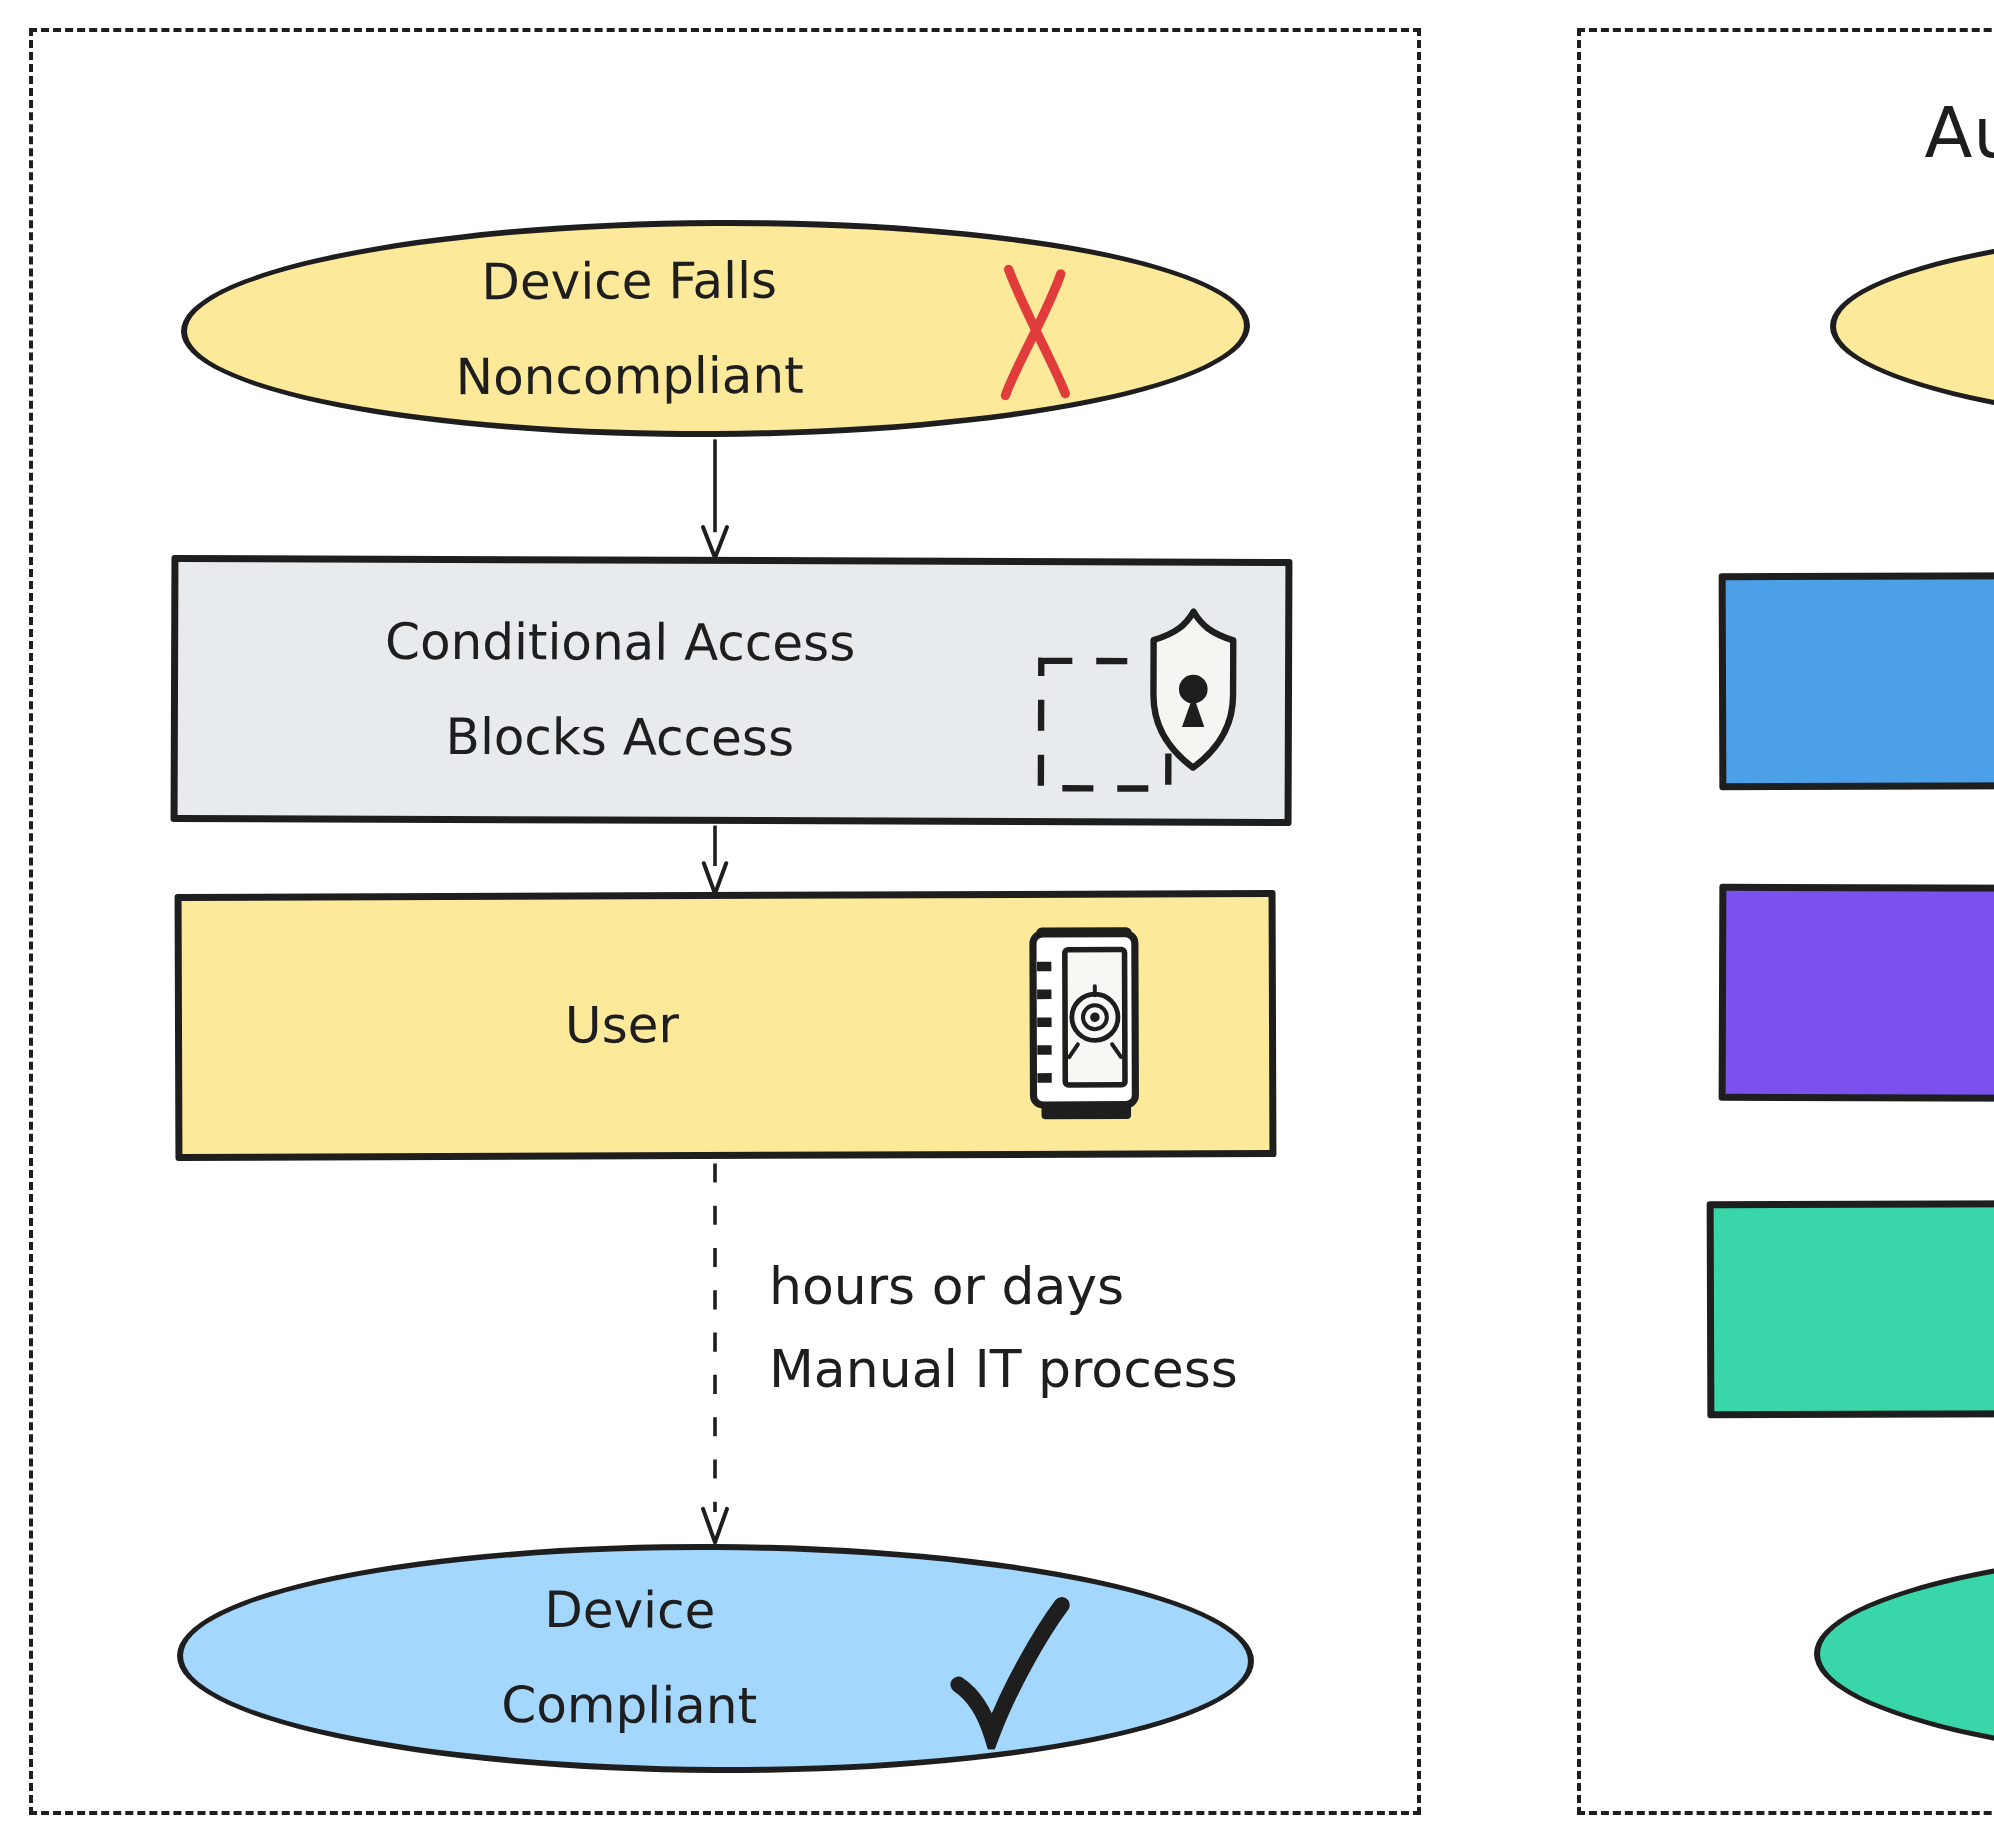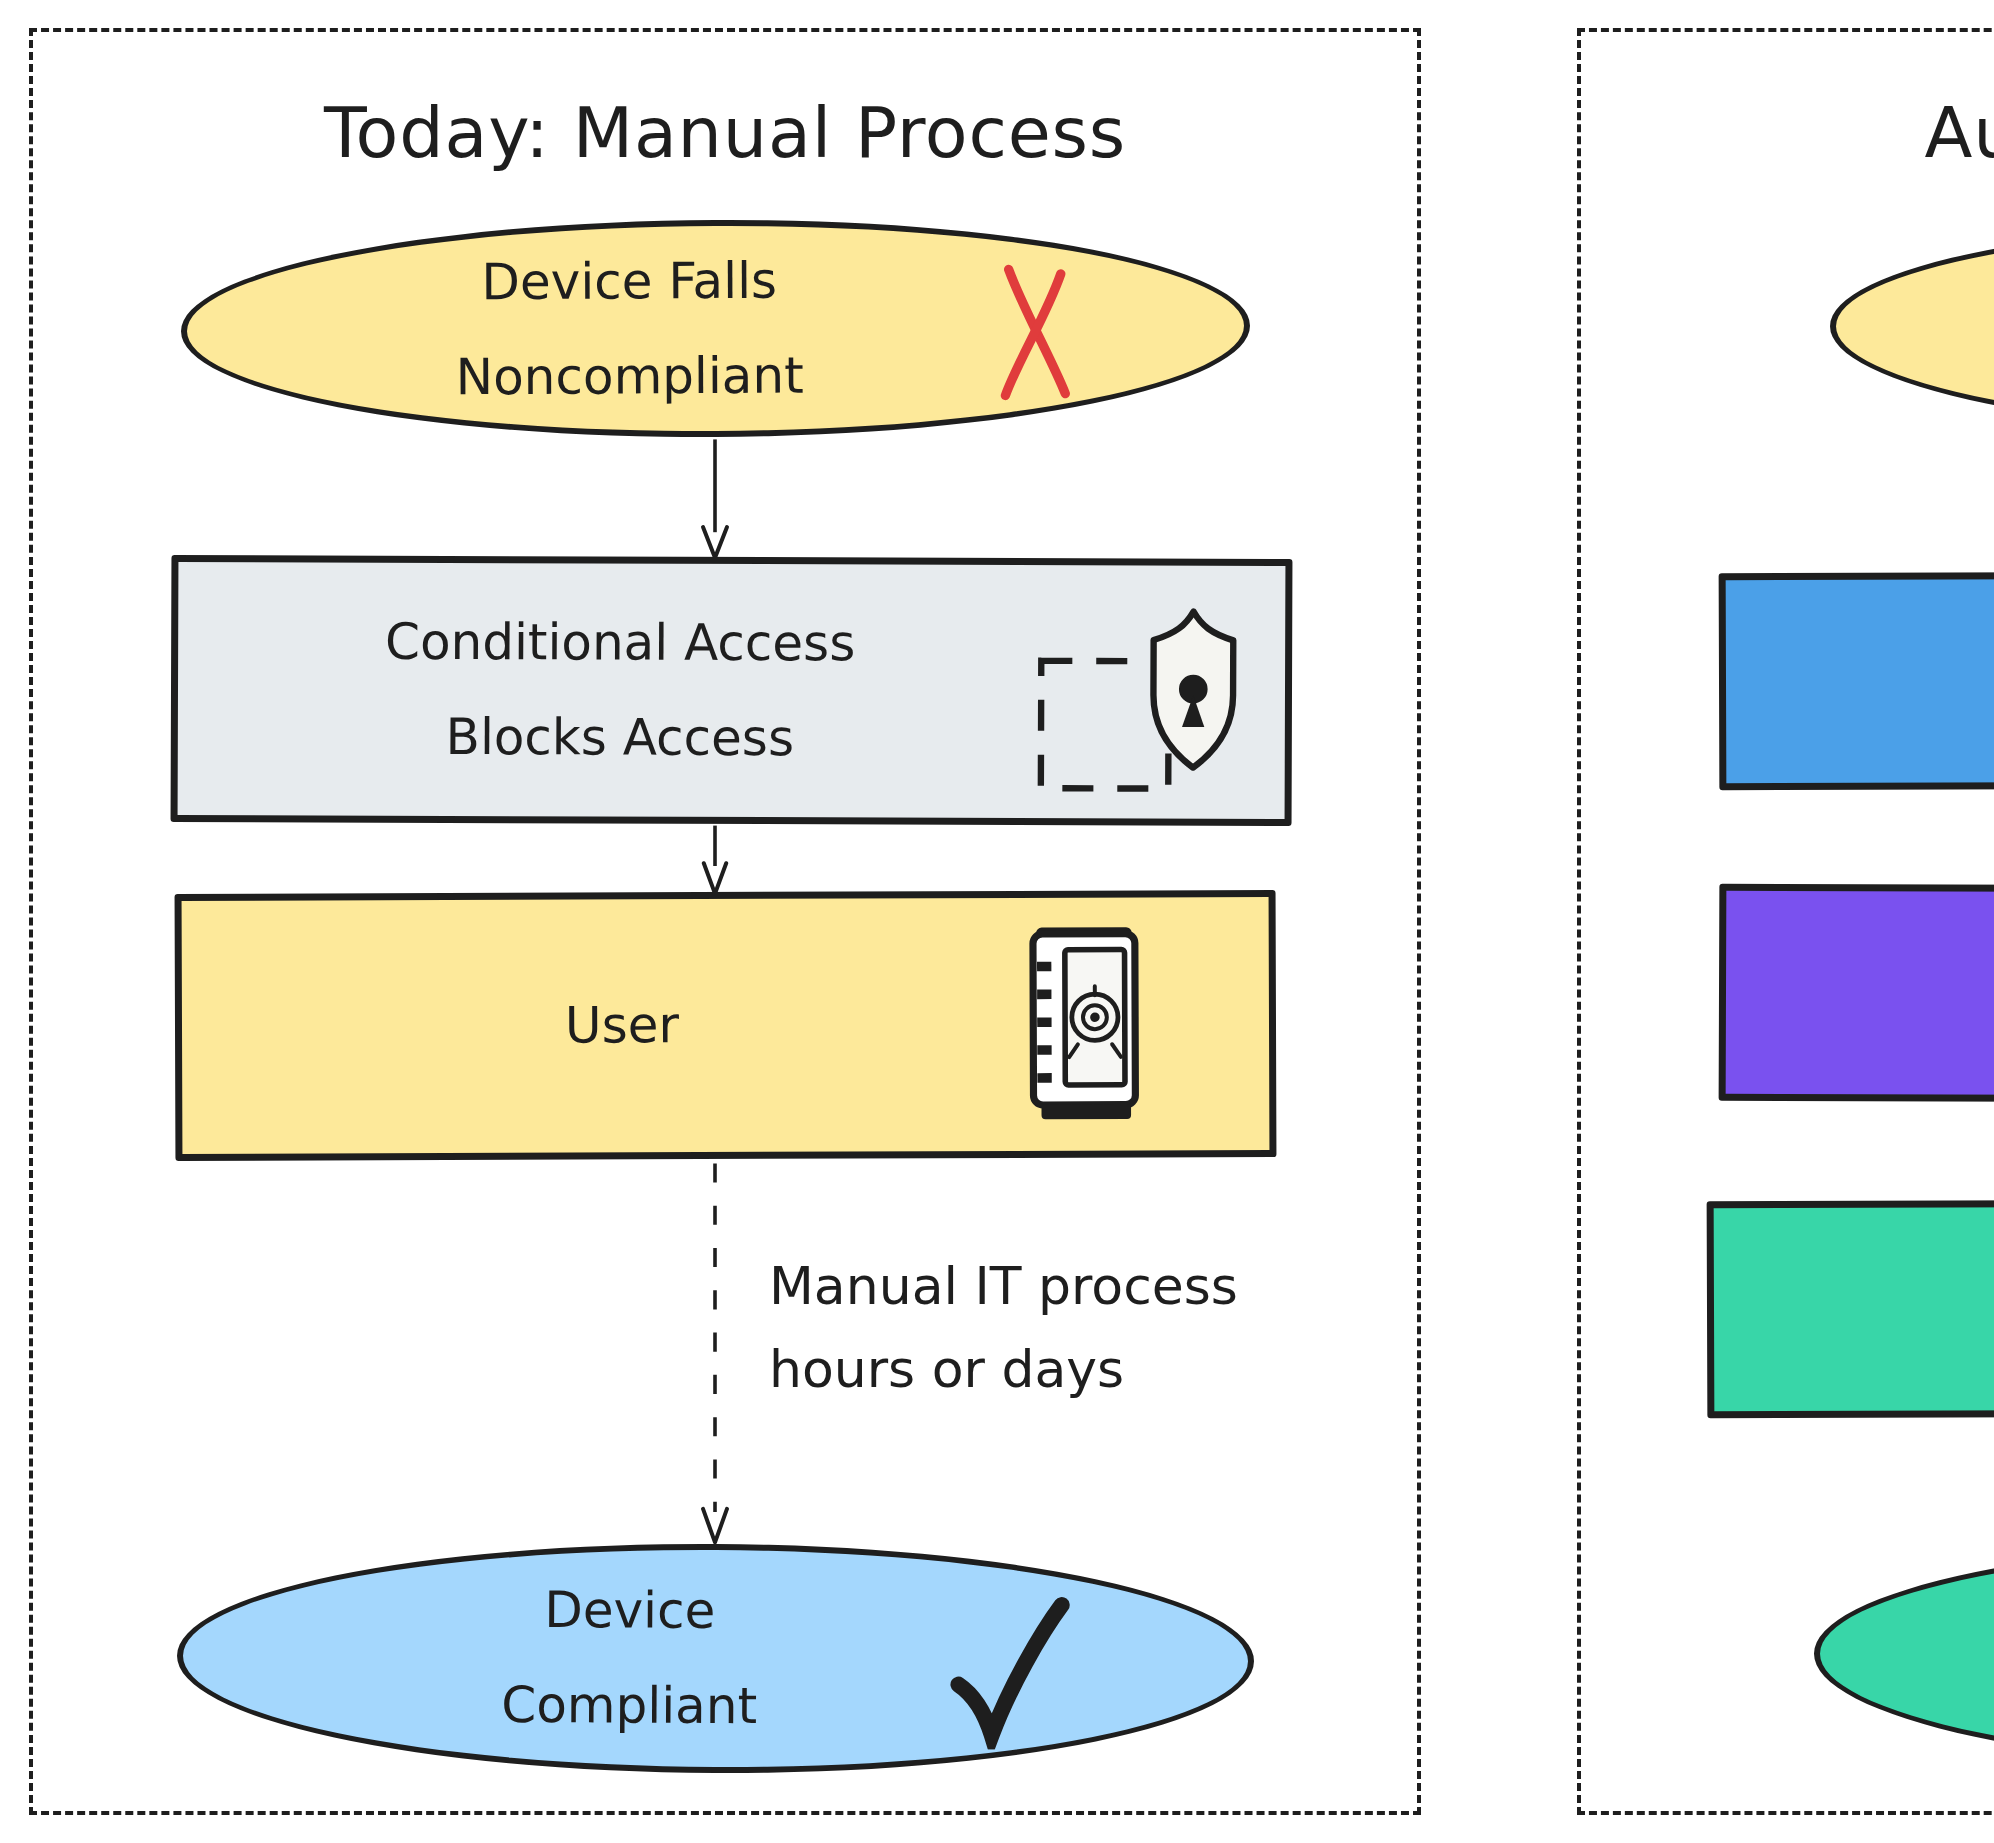--- a/index.html
+++ b/index.html
@@ -52,21 +52,20 @@
   .edge-label { position: absolute; font-size: 52px; line-height: 1.6; font-weight: 500; color: #1e1e1e; }
   #manual-label  { left: 736px; top: 1213px; }
   .edge-label span { display: block; white-space: nowrap; }
 </style>
 </head>
 <body>
 
 <div class="canvas">
 
   <section class="panel" id="lp">
-    <h1 class="panel-title">Today: Manual Process</h1>
 
     <div class="node ellipse" id="l0">
       <div class="lines">
         <span>Device Falls</span>
         <span>Noncompliant</span>
       </div>
       <svg class="icon xmark" viewBox="0 0 210 360">
         <path d="M38 18 C75 120 150 255 182 338" fill="none" stroke="#E03C3C" stroke-width="24" stroke-linecap="round"></path>
         <path d="M172 30 C135 135 60 255 28 342" fill="none" stroke="#E03C3C" stroke-width="24" stroke-linecap="round"></path>
       </svg>
@@ -117,22 +116,22 @@
         <rect x="60" y="448" width="225" height="38" rx="10" fill="#1e1e1e"></rect>
       </svg>
     </div>
 
     <svg class="arrow" id="la2" viewBox="0 0 120 965">
       <path d="M60 6 L60 880" fill="none" stroke="#1e1e1e" stroke-width="9" stroke-dasharray="48 58"></path>
       <path d="M30 872 L60 956 L90 872" fill="none" stroke="#1e1e1e" stroke-width="10" stroke-linecap="round" stroke-linejoin="round"></path>
     </svg>
 
     <div class="edge-label" id="manual-label">
+      <span>hours or days</span>
       <span>Manual IT process</span>
-      <span>hours or days</span>
     </div>
 
     <div class="node ellipse" id="l3">
       <div class="lines">
         <span>Device</span>
         <span>Compliant</span>
       </div>
       <svg class="icon check" viewBox="0 0 330 420">
         <path d="M30 250 C75 280 100 325 118 382 C165 255 245 115 300 40" fill="none" stroke="#1e1e1e" stroke-width="42" stroke-linecap="round"></path>
       </svg>

